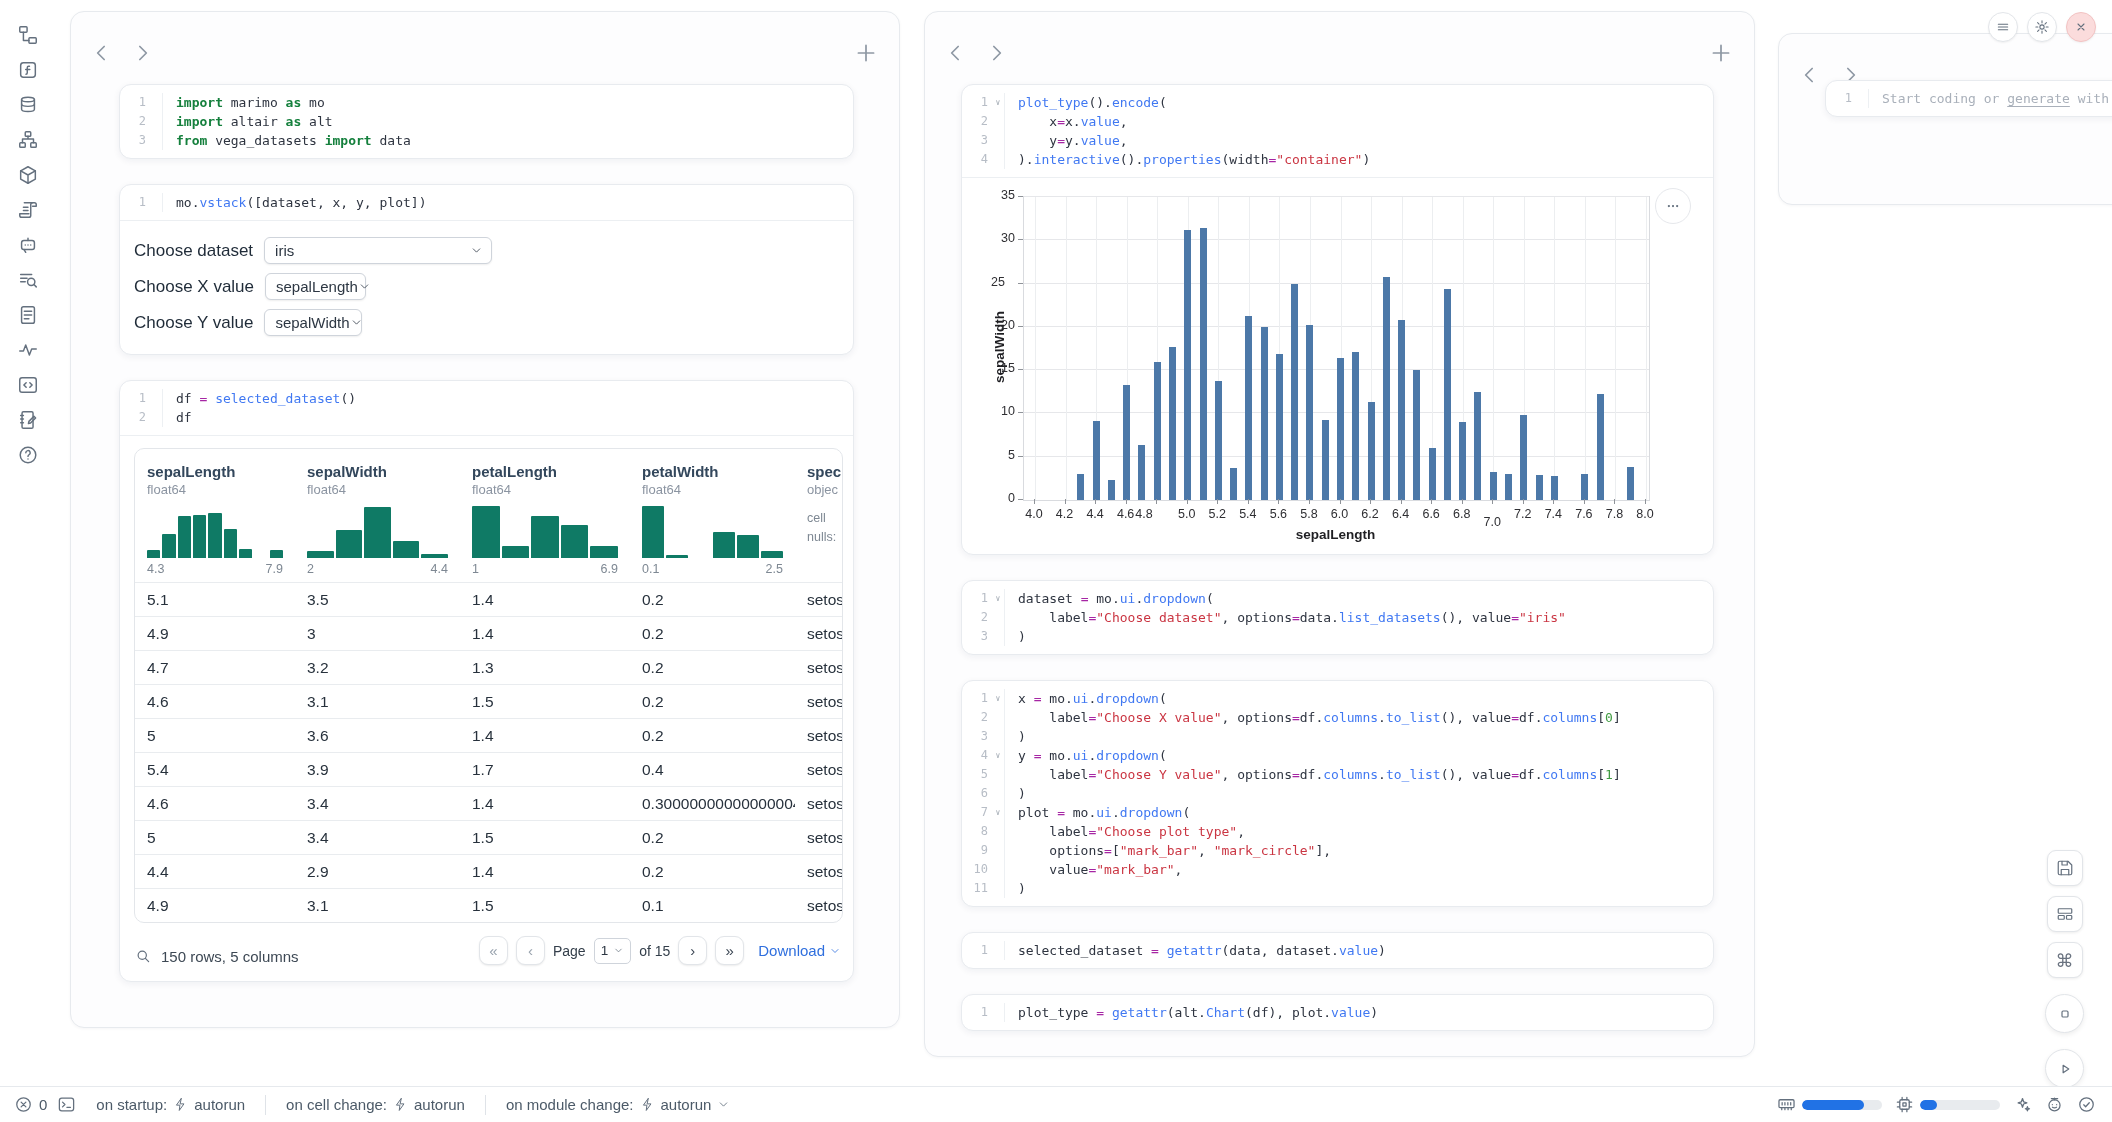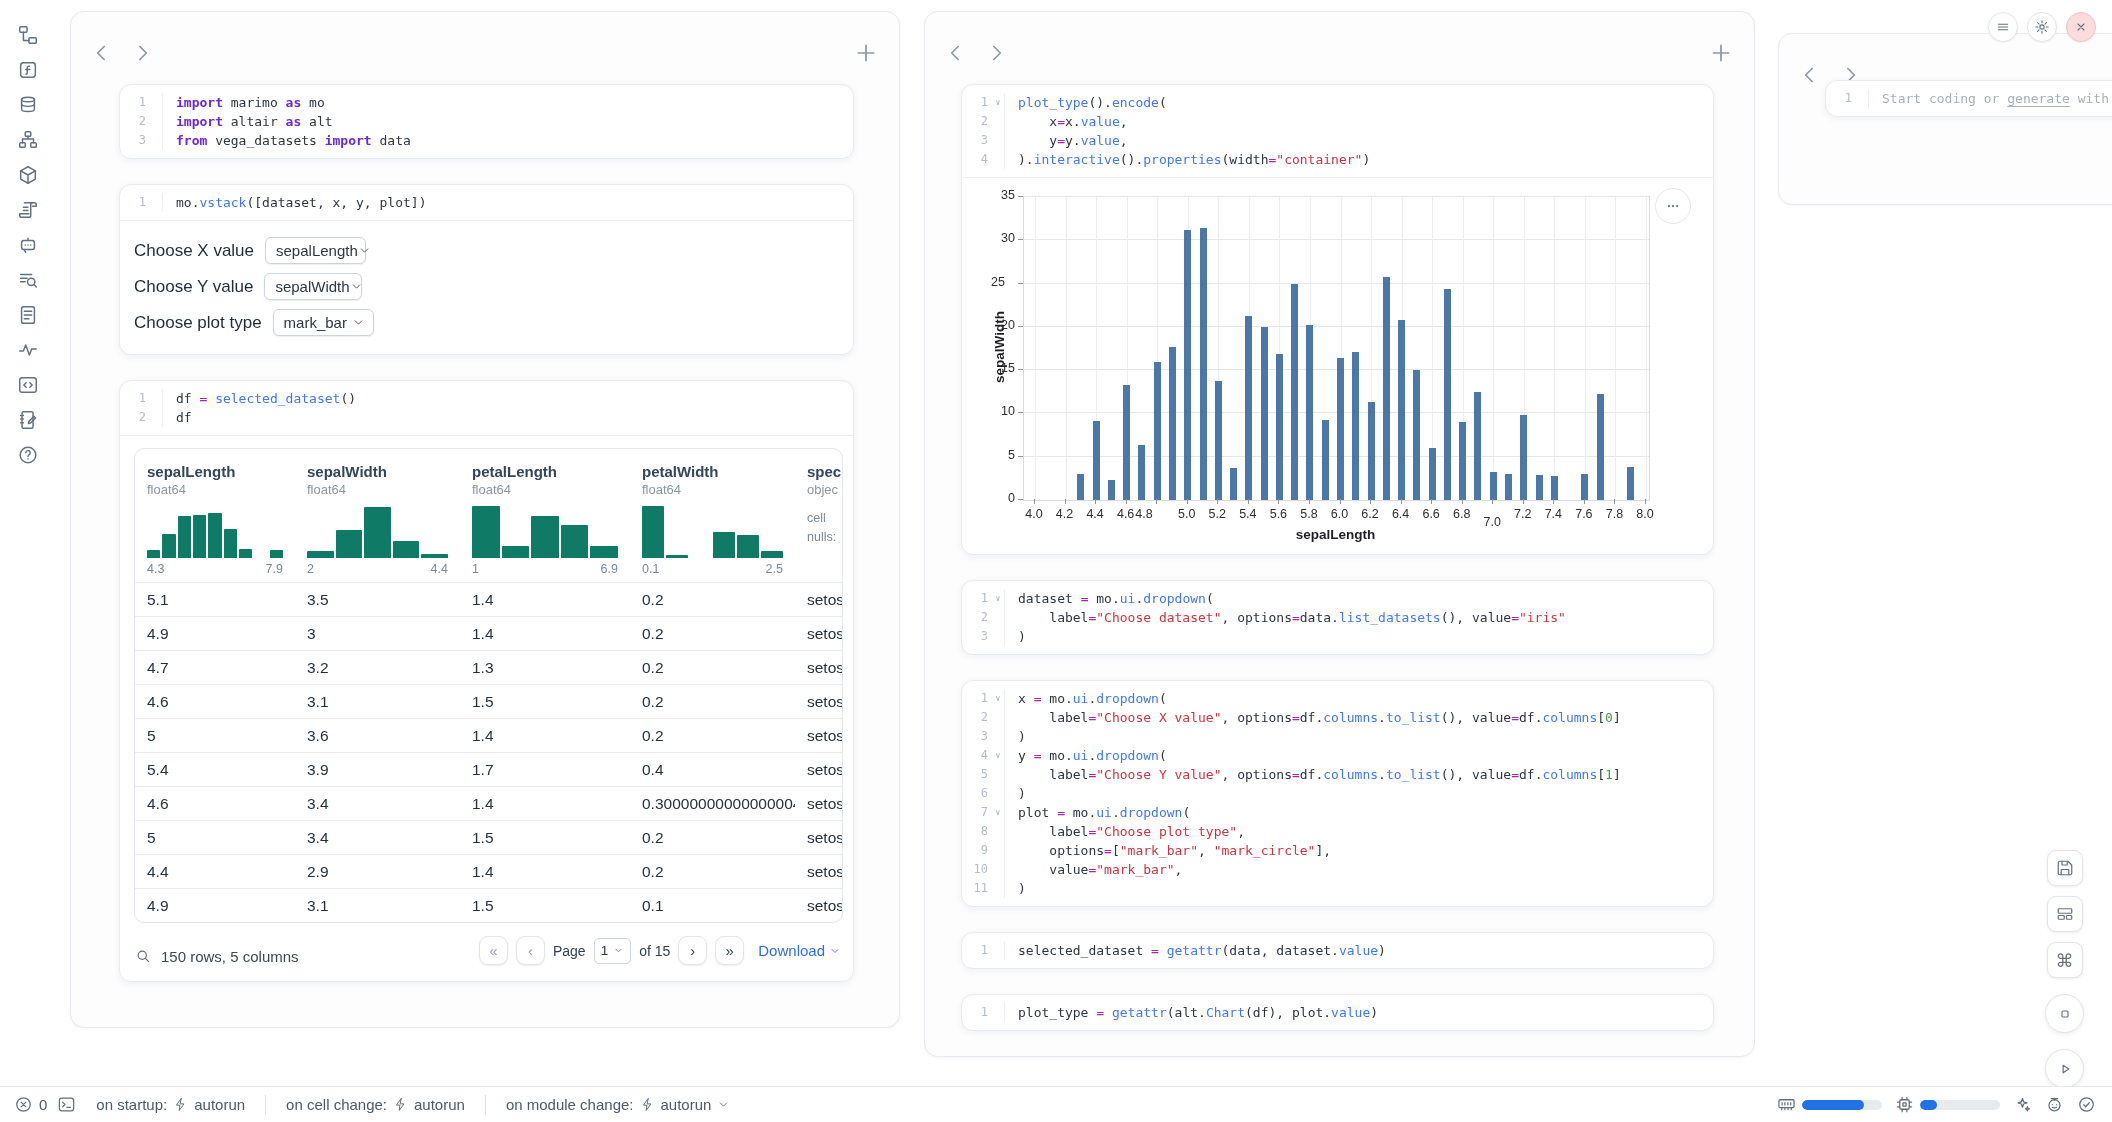--- a/index.html
+++ b/index.html
@@ -24,21 +24,21 @@
   .cells{position:relative;}
   #left-cells{padding:12px 45px 0 48px;}
   #mid-cells{padding:12px 40px 0 36px;}
   .cell{background:#ffffff;border:1px solid #e8ebef;border-radius:12px;box-shadow:0 2px 7px rgba(20,30,60,.06);margin-bottom:25px;overflow:hidden;}
   .codeblock{padding:8px 0;cursor:text;}
   .cline{display:flex;height:19px;line-height:19px;font-family:"DejaVu Sans Mono",monospace;font-size:13px;white-space:pre;}
   .gut{width:42px;flex:none;display:flex;align-items:center;border-right:1px solid #edf0f3;color:#b7bdc6;}
   .gut .lno{flex:1;text-align:right;padding-right:4px;font-size:12px;}
   .gut .fold{width:12px;font-size:8px;color:#a2aab3;text-align:center;}
   .src{padding-left:13px;}
-  .tok-kw{color:#6d28d9;font-weight:bold;}
+  .tok-kw{color:#15803d;font-weight:bold;}
   .tok-fn{color:#4078f2;}
   .tok-str{color:#ca3542;}
   .tok-num{color:#3f9b41;}
   .tok-op{color:#a626a4;}
   .tok-pl{color:#2e3440;}
   .divider{border-top:1px solid #eceff2;}
 
   
   .controls{padding:16px 20px 18px 14px;}
   .ctl-row{display:flex;align-items:center;gap:11px;height:27px;margin-bottom:9px;}
@@ -225,45 +225,45 @@
           <div class="cline"><span class="gut"><span class="lno">3</span><span class="fold"></span></span><span class="src"><span class="tok-kw">from</span><span class="tok-pl"> vega_datasets </span><span class="tok-kw">import</span><span class="tok-pl"> data</span></span></div>
         </div>
       </div>
       <div class="cell">
         <div class="codeblock">
           <div class="cline"><span class="gut"><span class="lno">1</span><span class="fold"></span></span><span class="src"><span class="tok-pl">mo.</span><span class="tok-fn">vstack</span><span class="tok-pl">([dataset, x, y, plot])</span></span></div>
         </div>
         <div class="divider"></div>
         <div class="controls">
           <div class="ctl-row">
+            <span class="ctl-label">Choose dataset</span>
+            <div class="select" style="width: 228px;">
+              <span>iris</span>
+              <span class="icn" style="width: 13px; height: 13px;">
+                <svg viewBox="0 0 24 24" width="100%" height="100%" fill="none" stroke="currentColor" stroke-width="1.6" stroke-linecap="round" stroke-linejoin="round">
+                  <path d="M6 9l6 6 6-6"></path>
+                </svg>
+              </span>
+            </div>
+          </div>
+          <div class="ctl-row">
             <span class="ctl-label">Choose X value</span>
             <div class="select" style="width: 101px;">
               <span>sepalLength</span>
               <span class="icn" style="width: 13px; height: 13px;">
                 <svg viewBox="0 0 24 24" width="100%" height="100%" fill="none" stroke="currentColor" stroke-width="1.6" stroke-linecap="round" stroke-linejoin="round">
                   <path d="M6 9l6 6 6-6"></path>
                 </svg>
               </span>
             </div>
           </div>
           <div class="ctl-row">
             <span class="ctl-label">Choose Y value</span>
             <div class="select" style="width: 98px;">
               <span>sepalWidth</span>
-              <span class="icn" style="width: 13px; height: 13px;">
-                <svg viewBox="0 0 24 24" width="100%" height="100%" fill="none" stroke="currentColor" stroke-width="1.6" stroke-linecap="round" stroke-linejoin="round">
-                  <path d="M6 9l6 6 6-6"></path>
-                </svg>
-              </span>
-            </div>
-          </div>
-          <div class="ctl-row">
-            <span class="ctl-label">Choose plot type</span>
-            <div class="select" style="width: 101px;">
-              <span>mark_bar</span>
               <span class="icn" style="width: 13px; height: 13px;">
                 <svg viewBox="0 0 24 24" width="100%" height="100%" fill="none" stroke="currentColor" stroke-width="1.6" stroke-linecap="round" stroke-linejoin="round">
                   <path d="M6 9l6 6 6-6"></path>
                 </svg>
               </span>
             </div>
           </div>
         </div>
       </div>
       <div class="cell">

